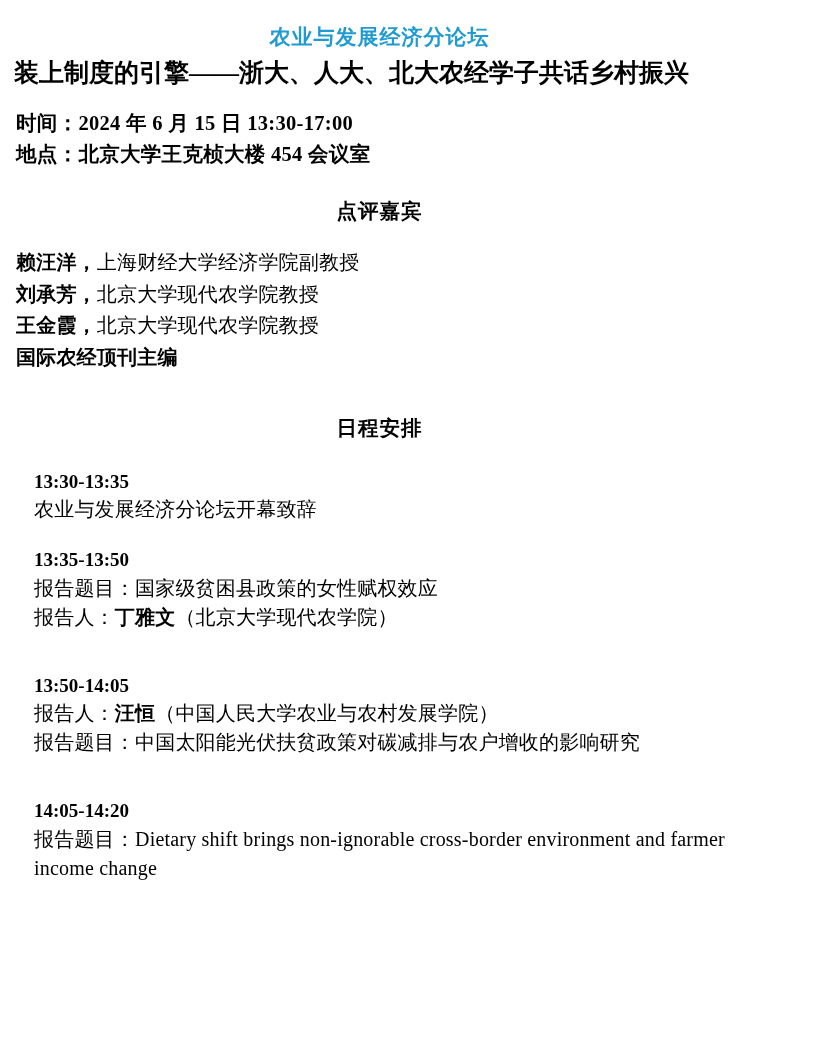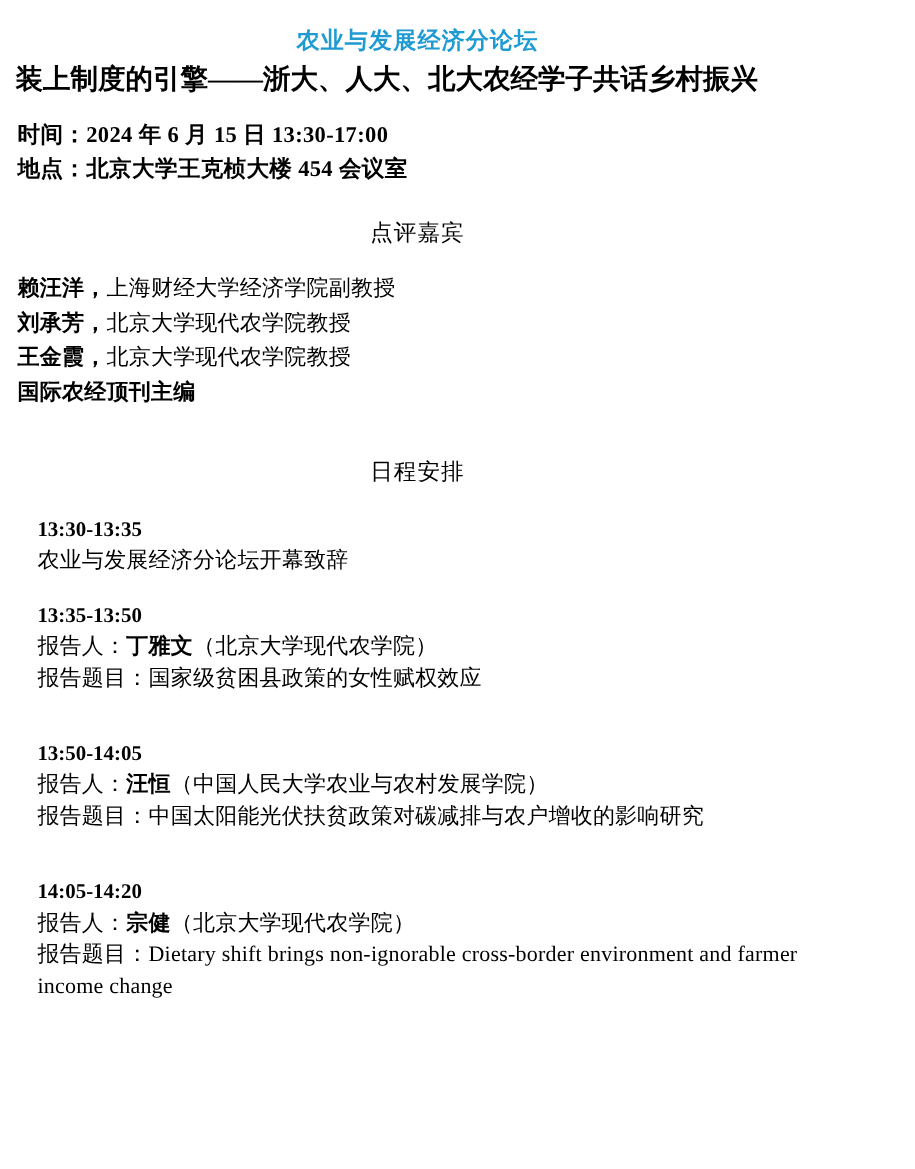--- a/index.html
+++ b/index.html
@@ -41,21 +41,21 @@
   .meta-line {
     font-size: 20.5px;
     line-height: 1.5;
     font-weight: bold;
     margin: 0 0 0 2px;
     letter-spacing: 0.3px;
   }
   .section-heading {
     text-align: center;
     font-size: 20.5px;
-    font-weight: normal;
+    font-weight: bold;
     letter-spacing: 1px;
     margin: 28px 0 22px 0;
   }
   .section-heading.second {
     margin: 40px 0 26px 0;
   }
   .guest-line {
     font-size: 20px;
     line-height: 1.58;
     margin: 0 0 0 2px;
@@ -125,40 +125,37 @@
   <div class="section-heading second">日程安排</div>
 
   <div class="agenda-block">
     <div class="agenda-time">13:30-13:35</div>
     <div class="agenda-text">农业与发展经济分论坛开幕致辞</div>
   </div>
 
   <div class="agenda-block gap">
     <div class="agenda-time">13:35-13:50</div>
     <div class="agenda-text">
-      <span class="lead">报告人：</span><span class="speaker">丁雅文</span><span>（北京大学现代农学院）</span>
+      <span class="lead">报告题目：</span><span>国家级贫困县政策的女性赋权效应</span>
     </div>
     <div class="agenda-text">
-      <span class="lead">报告题目：</span><span>国家级贫困县政策的女性赋权效应</span>
+      <span class="lead">报告人：</span><span class="speaker">丁雅文</span><span>（北京大学现代农学院）</span>
     </div>
   </div>
 
   <div class="agenda-block gap">
     <div class="agenda-time">13:50-14:05</div>
     <div class="agenda-text">
       <span class="lead">报告人：</span><span class="speaker">汪恒</span><span>（中国人民大学农业与农村发展学院）</span>
     </div>
     <div class="agenda-text">
       <span class="lead">报告题目：</span><span>中国太阳能光伏扶贫政策对碳减排与农户增收的影响研究</span>
     </div>
   </div>
 
   <div class="agenda-block">
     <div class="agenda-time">14:05-14:20</div>
-    <div class="agenda-text">
-      <span class="lead">报告人：</span><span class="speaker">宗健</span><span>（北京大学现代农学院）</span>
-    </div>
     <div class="agenda-text title-en">
       <span class="lead">报告题目：</span><span>Dietary shift brings non-ignorable cross-border environment and farmer income change</span>
     </div>
   </div>
 
 </div>
 
 </body></html>

